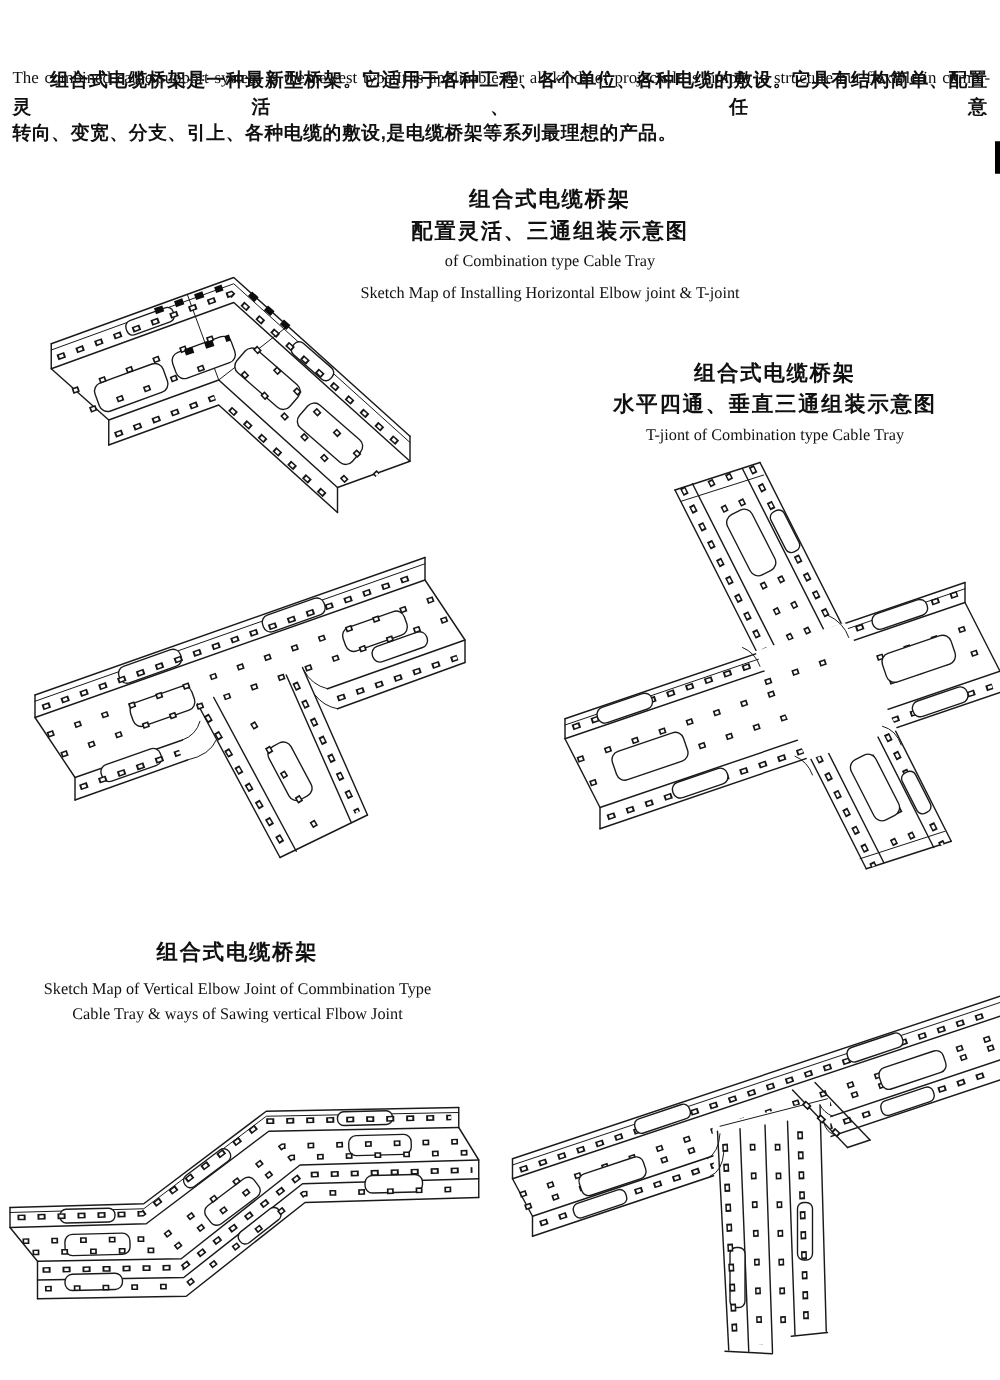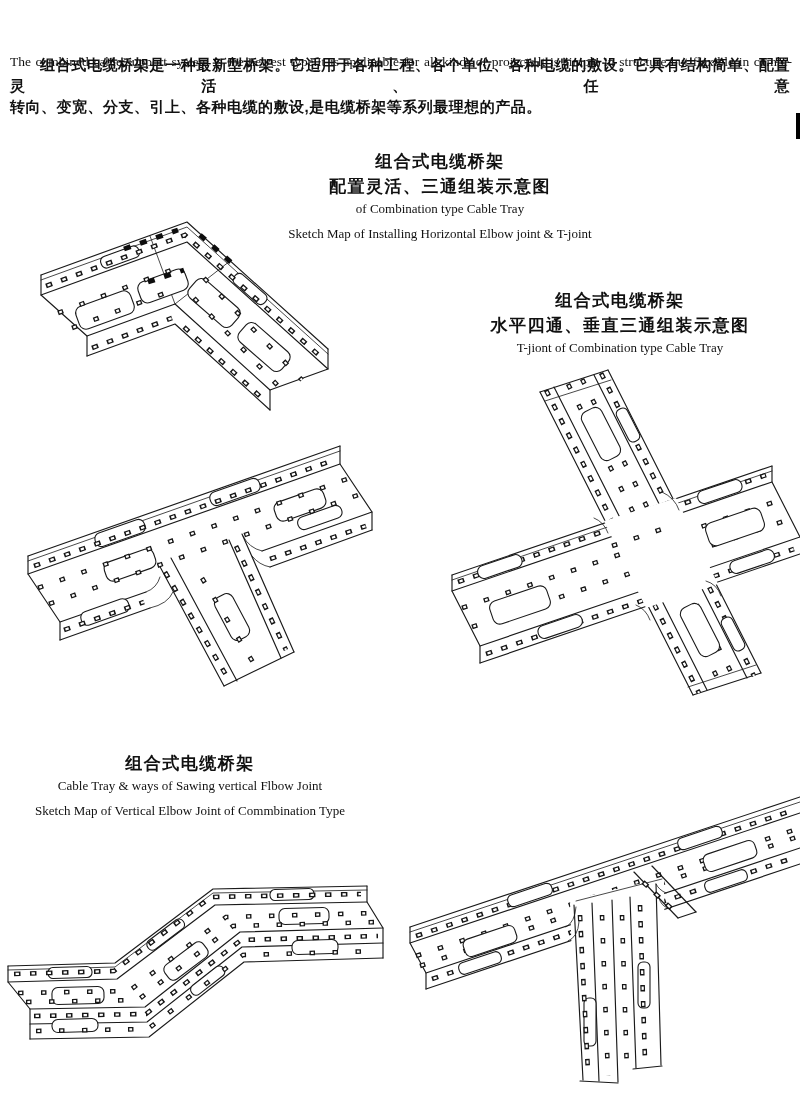--- a/index.html
+++ b/index.html
@@ -6,21 +6,21 @@
   body{width:800px;height:1104px;background:#ffffff;position:relative;overflow:hidden;
        font-family:"Liberation Sans",sans-serif;color:#111;}
   .zh{font-family:"Liberation Sans",sans-serif;font-weight:700;}
   .en{font-family:"Liberation Serif",serif;}
   .abs{position:absolute;}
   .intro-zh{left:10px;top:8px;width:780px;font-size:15px;line-height:21px;letter-spacing:0.5px;margin-top:46px;}
   .intro-zh .l1{text-indent:30px;text-align:justify;text-align-last:justify;}
   .intro-en{left:10px;top:52px;width:782px;font-size:13.5px;line-height:19px;}
   .jlast{text-align:justify;text-align-last:justify;}
   .tt{position:absolute;text-align:center;}
-  .tt .z{font-size:17px;font-weight:700;line-height:25px;letter-spacing:1.5px;font-family:Liberation Sans, sans-serif;}
+  .tt .z{font-size:17px;font-weight:700;line-height:25px;letter-spacing:1.5px;font-family:Liberation Mono, monospace;}
   .tt .e{font-family:"Liberation Serif",serif;font-size:13px;line-height:20px;}
   .tt .e.first{margin-top:5px;}
   .edge-tick{position:absolute;right:0;top:113px;width:4px;height:26px;background:#000;}
   svg.art{position:absolute;left:0;top:0;}
   .ol{fill:none;stroke:#1a1a1a;stroke-width:1.15;stroke-linejoin:round;stroke-linecap:round;}
   .ol2{fill:none;stroke:#1a1a1a;stroke-width:0.8;stroke-linejoin:round;stroke-linecap:round;}
   .sr{fill:none;stroke:#161616;stroke-width:4.6;stroke-dasharray:6.5 9.5;}
   .sr.wt{stroke:#ffffff;stroke-width:2.2;stroke-dasharray:3.4 12.6;stroke-dashoffset:-1.55;}
   .sr.sp{stroke-dasharray:5.5 17.5;}
   .sr.sp.wt{stroke-dasharray:2.8 20.2;stroke-dashoffset:-1.35;}
@@ -45,22 +45,22 @@
   <div class="e">of Combination type Cable Tray</div>
   <div class="e first">Sketch Map of Installing Horizontal Elbow joint &amp; T-joint</div>
 </div>
 <div class="tt" style="left:440px;top:288px;width:360px">
   <div class="z">组合式电缆桥架</div>
   <div class="z">水平四通、垂直三通组装示意图</div>
   <div class="e">T-jiont of Combination type Cable Tray</div>
 </div>
 <div class="tt" style="left:0px;top:751px;width:380px">
   <div class="z">组合式电缆桥架</div>
+  <div class="e first">Sketch Map of Vertical Elbow Joint of Commbination Type</div>
   <div class="e">Cable Tray &amp; ways of Sawing vertical Flbow Joint</div>
-  <div class="e first">Sketch Map of Vertical Elbow Joint of Commbination Type</div>
 </div>
 
 <div class="edge-tick"></div>
 
 <svg class="art" width="800" height="1104" viewBox="0 0 800 1104">
 
   <g>
     <path class="ol" d="M41,275 L187,222 L328,349"></path>
     <path class="ol2" d="M41,280 L187,227 L328,354"></path>
     <path class="ol" d="M41,295 L187,242 L328,369"></path>

